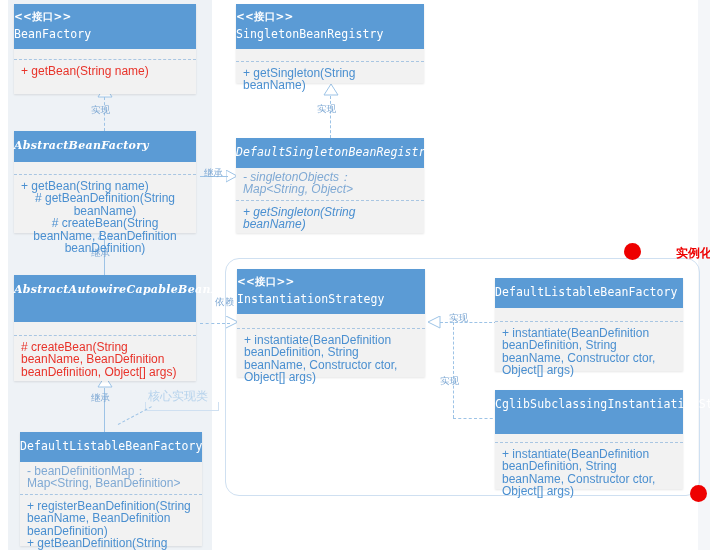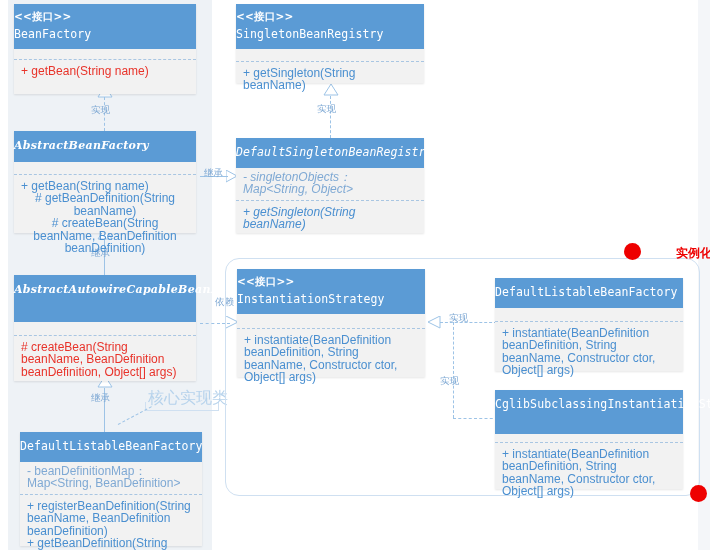--- a/index.html
+++ b/index.html
@@ -36,21 +36,21 @@
   .member.red{color:#e8332a;}
   .member.ital{text-align:center;}
   .member.grey{color:#7fa9d4;}
   .dash-v{position:absolute;width:0;border-left:1px dashed #9dc3e6;}
   .dash-h{position:absolute;height:0;border-top:1px dashed #9dc3e6;}
   .solid-v{position:absolute;width:0;border-left:1px solid #9dc3e6;}
   .solid-h{position:absolute;height:0;border-top:1px solid #9dc3e6;}
 
   .elabel{position:absolute;font-size:9.5px;color:#7fa9d4;
           font-family:"DejaVu Sans",sans-serif;white-space:nowrap;background:transparent;}
-  .elabel.big{font-size:16px;color:#b7d3ec;}
+  .elabel.big{font-size:12px;color:#b7d3ec;}
 
   
   .group{position:absolute;border:1px solid #cfe0f1;border-radius:14px;background:transparent;}
 
   
   .reddot{position:absolute;border-radius:50%;background:#ee0000;}
   .redtext{position:absolute;color:#ee0000;font-size:12px;font-weight:bold;
            font-family:"DejaVu Sans",sans-serif;white-space:nowrap;}
 
   

